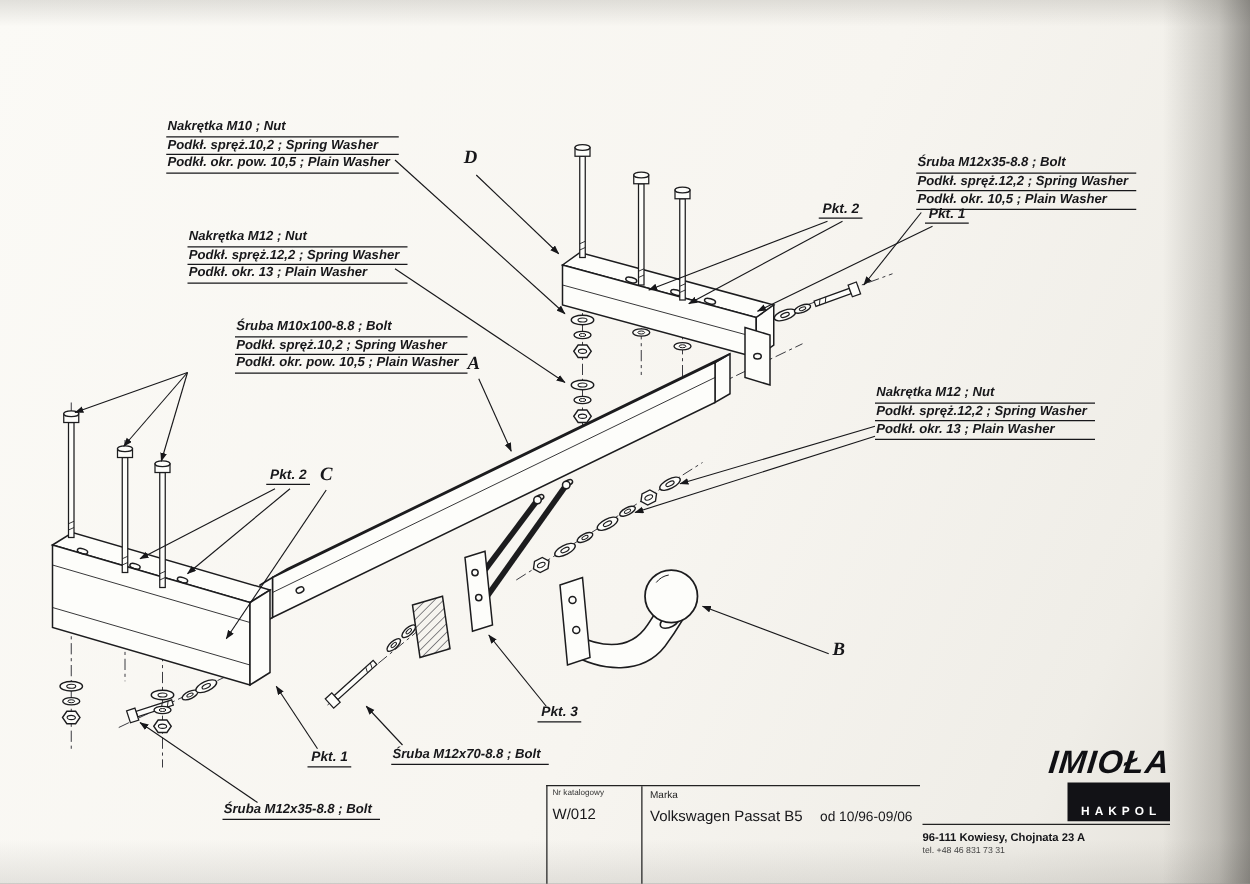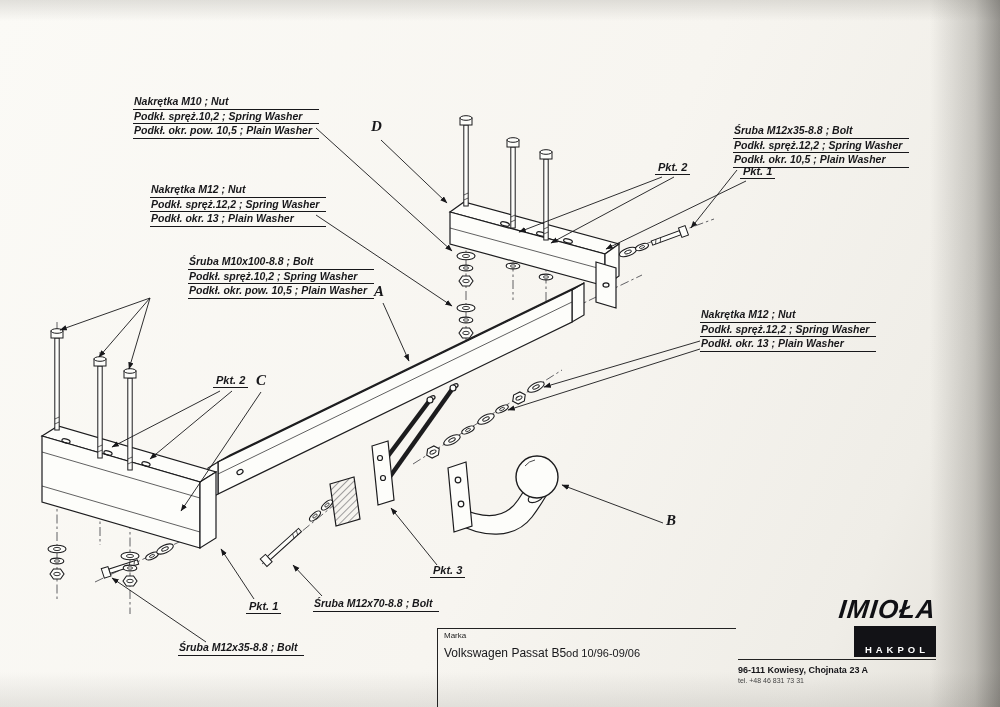--- a/index.html
+++ b/index.html
@@ -29,21 +29,21 @@
   
   .tb{
     position:absolute; left:437px; top:628px; width:298px; height:79px;
     border-top:1.2px solid #222; border-left:1px solid #222; display:flex; color:#17171a;
   }
   .tb-col1{width:76px; border-right:1px solid #222; padding:2px 4px; box-sizing:border-box;}
   .tb-col2{flex:1; padding:2px 6px; box-sizing:border-box;}
   .tb-label{font:6.5px "Liberation Sans", sans-serif; color:#333;}
   .tb-label2{font:8px "Liberation Sans", sans-serif; color:#222;}
   .tb-value{font:12px "Liberation Sans", sans-serif; margin-top:6px;}
-  .tb-row{display:flex; align-items:baseline;}
+  .tb-row{display:flex; justify-content:space-between; align-items:baseline;}
   .tb-date{font:11px "Liberation Sans", sans-serif; margin-top:7px;}
   .company{position:absolute; left:738px; top:594px; width:198px; color:#141418;}
   .logo{text-align:right; border-bottom:1.5px solid #222; padding-bottom:2px;}
   .logo-main{
     display:inline-block; font:italic 900 26px "Liberation Sans", sans-serif;
     letter-spacing:1px; transform:skewX(-6deg); color:#101014;
   }
   .logo-sub-bar{
     display:inline-block; background:#121216; color:#fff; margin-top:1px;
     font:bold 9.5px "Liberation Sans", sans-serif; letter-spacing:4px; padding:18px 7px 2px 11px;
@@ -284,20 +284,24 @@
   <div class="pkt" style="left:213px; top:374px;">Pkt. 2</div>
   <div class="pkt" style="left:246px; top:600px;">Pkt. 1</div>
   <div class="pkt" style="left:430px; top:564px;text-align:center;">Pkt. 3</div>
 
   <div class="ltr" style="left:371px; top:118px;">D</div>
   <div class="ltr" style="left:374px; top:283px;">A</div>
   <div class="ltr" style="left:256px; top:372px;">C</div>
   <div class="ltr" style="left:666px; top:512px;">B</div>
 
   <div class="tb">
+    <div class="tb-col1">
+      <div class="tb-label">Nr katalogowy</div>
+      <div class="tb-value">W/012</div>
+    </div>
     <div class="tb-col2">
       <div class="tb-label2">Marka</div>
       <div class="tb-row">
         <span class="tb-value">Volkswagen Passat B5</span>
         <span class="tb-date">od 10/96-09/06</span>
       </div>
     </div>
   </div>
 
   <div class="company">

